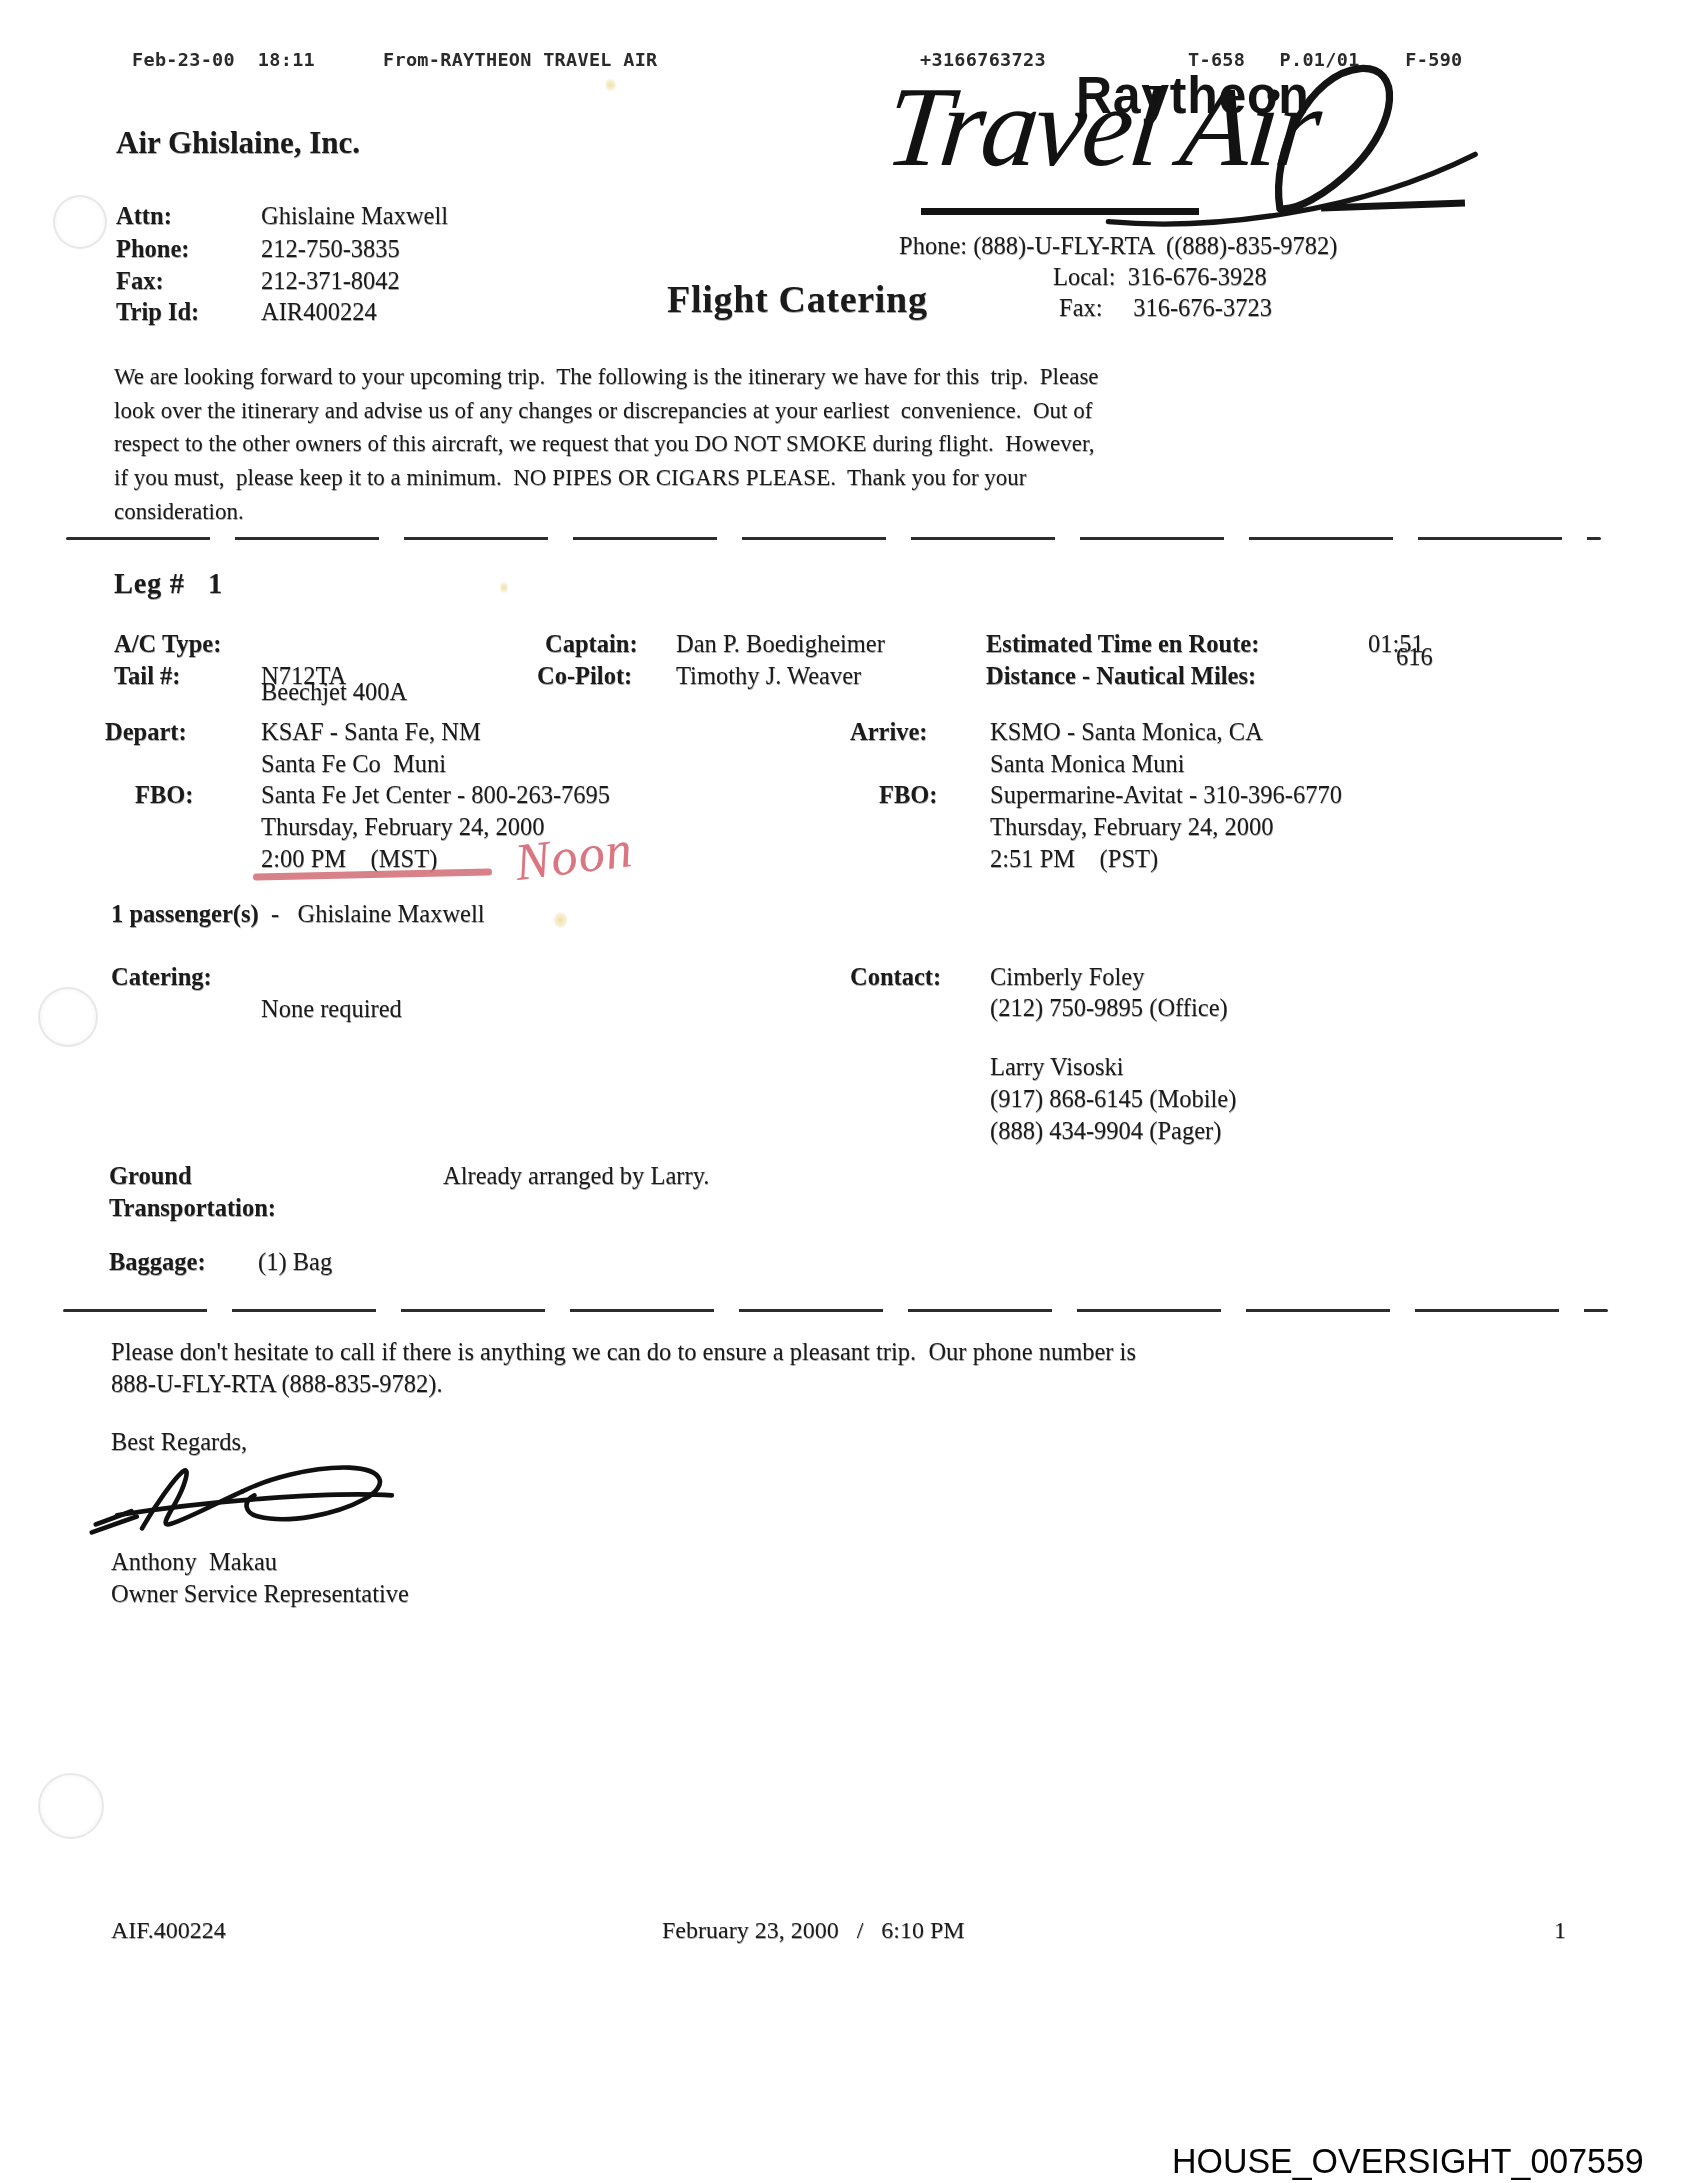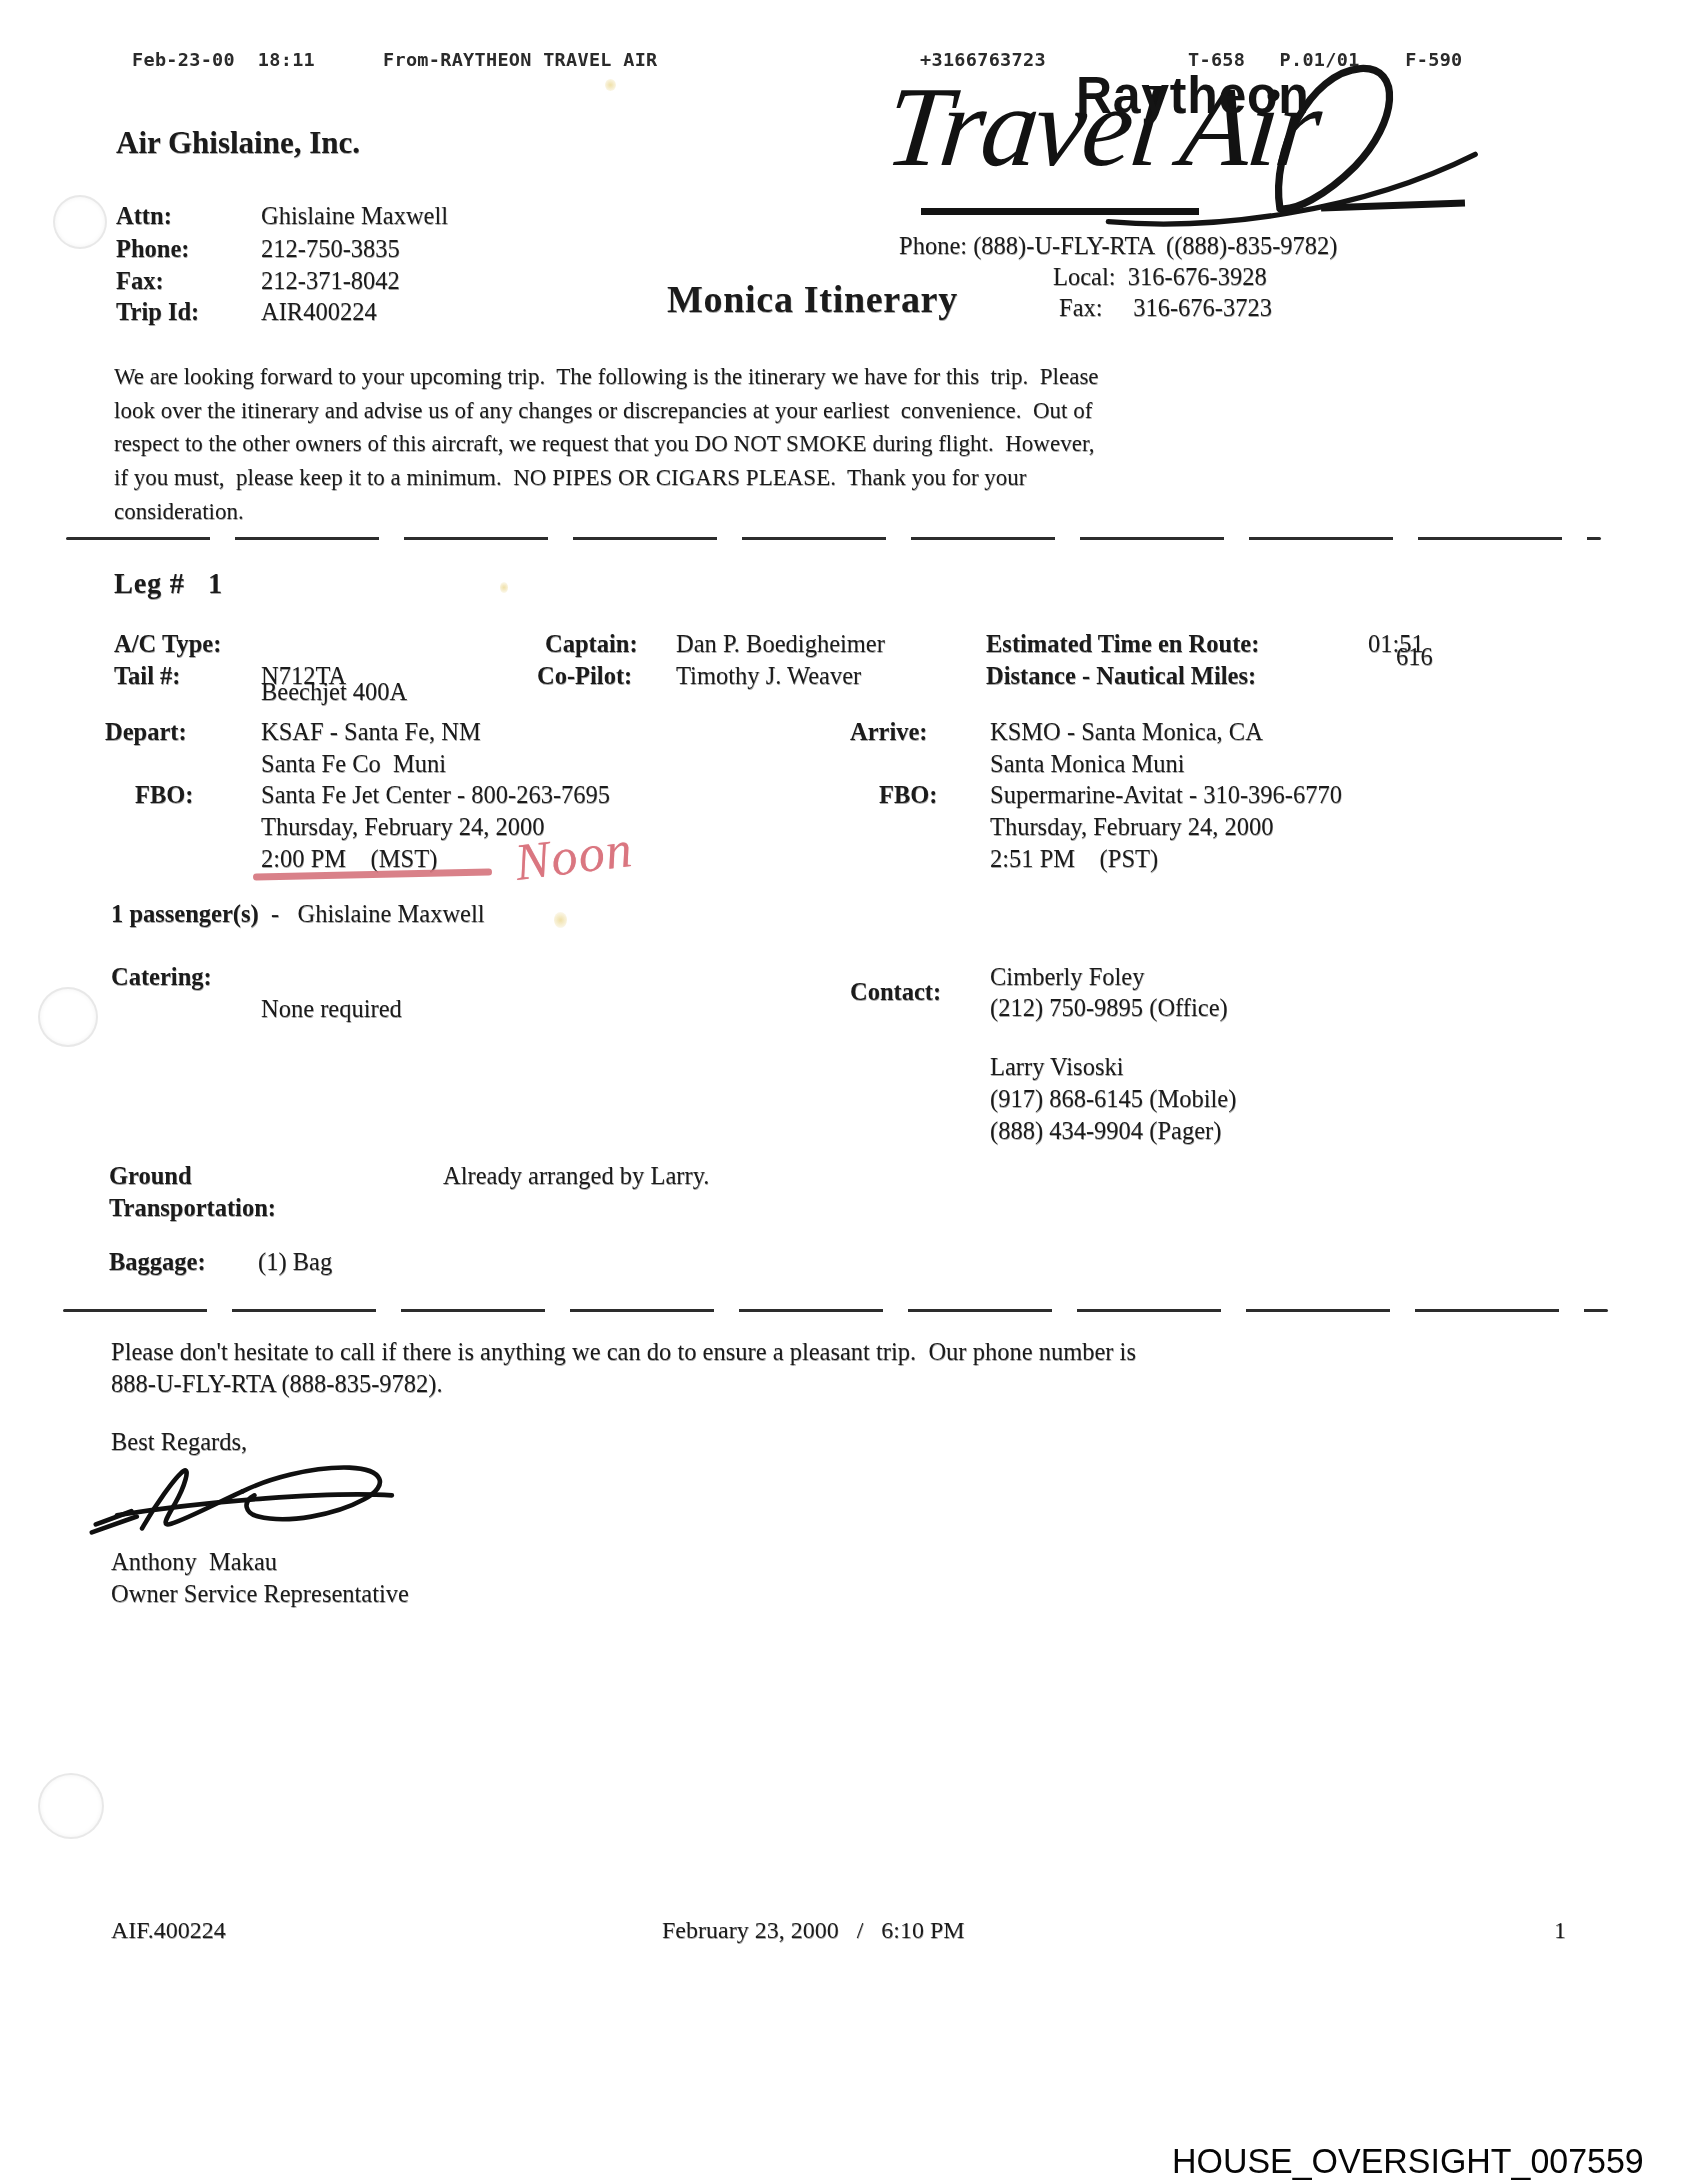--- a/index.html
+++ b/index.html
@@ -96,21 +96,21 @@
   <div class="t ink fs37" style="left:261px;top:235px;">212-750-3835</div>
   <div class="t ink b fs37" style="left:116px;top:267px;">Fax:</div>
   <div class="t ink fs37" style="left:261px;top:267px;">212-371-8042</div>
   <div class="t ink b fs37" style="left:116px;top:298px;">Trip Id:</div>
   <div class="t ink fs37" style="left:261px;top:298px;">AIR400224</div>
 
   <div class="t ink fs37" style="left:899px;top:232px;">Phone: (888)-U-FLY-RTA  ((888)-835-9782)</div>
   <div class="t ink fs37" style="left:1053px;top:263px;">Local:  316-676-3928</div>
   <div class="t ink fs37" style="left:1059px;top:294px;">Fax:     316-676-3723</div>
 
-  <div class="t ink b fs58" style="left:667px;top:278px;letter-spacing:0.7px;">Monica Itinerary</div>
+  <div class="t ink b fs58" style="left:667px;top:278px;letter-spacing:0.7px;">Flight Catering</div>
 
   <div class="t ink fs35" style="left:114px;top:364px;">We are looking forward to your upcoming trip.  The following is the itinerary we have for this  trip.  Please</div>
   <div class="t ink fs35" style="left:114px;top:398px;">look over the itinerary and advise us of any changes or discrepancies at your earliest  convenience.  Out of</div>
   <div class="t ink fs35" style="left:114px;top:431px;">respect to the other owners of this aircraft, we request that you DO NOT SMOKE during flight.  However,</div>
   <div class="t ink fs35" style="left:114px;top:465px;">if you must,  please keep it to a minimum.  NO PIPES OR CIGARS PLEASE.  Thank you for your</div>
   <div class="t ink fs35" style="left:114px;top:499px;">consideration.</div>
 
   <div class="dashrule" style="left:66px;top:537px;width:1535px;"></div>
 
   <div class="t ink b fs43" style="left:114px;top:568px;letter-spacing:0.7px;">Leg #   1</div>
@@ -144,21 +144,21 @@
   <div class="t ink fs37" style="left:990px;top:750px;">Santa Monica Muni</div>
   <div class="t ink b fs37" style="left:879px;top:781px;">FBO:</div>
   <div class="t ink fs37" style="left:990px;top:781px;">Supermarine-Avitat - 310-396-6770</div>
   <div class="t ink fs37" style="left:990px;top:813px;">Thursday, February 24, 2000</div>
   <div class="t ink fs37" style="left:990px;top:845px;">2:51 PM    (PST)</div>
 
   <div class="t ink fs37" style="left:111px;top:900px;"><span class="b">1 passenger(s)</span><span>  -   </span><span>Ghislaine Maxwell</span></div>
 
   <div class="t ink b fs37" style="left:111px;top:963px;">Catering:</div>
   <div class="t ink fs37" style="left:261px;top:995px;">None required</div>
-  <div class="t ink b fs37" style="left:850px;top:963px;margin-top:15px;">Contact:</div>
+  <div class="t ink b fs37" style="left:850px;top:963px;">Contact:</div>
   <div class="t ink fs37" style="left:990px;top:963px;">Cimberly Foley</div>
   <div class="t ink fs37" style="left:990px;top:994px;">(212) 750-9895 (Office)</div>
 
   <div class="t ink fs37" style="left:990px;top:1053px;">Larry Visoski</div>
   <div class="t ink fs37" style="left:990px;top:1085px;">(917) 868-6145 (Mobile)</div>
   <div class="t ink fs37" style="left:990px;top:1117px;">(888) 434-9904 (Pager)</div>
 
   <div class="t ink b fs37" style="left:109px;top:1162px;">Ground</div>
   <div class="t ink b fs37" style="left:109px;top:1194px;">Transportation:</div>
   <div class="t ink fs37" style="left:443px;top:1162px;">Already arranged by Larry.</div>

